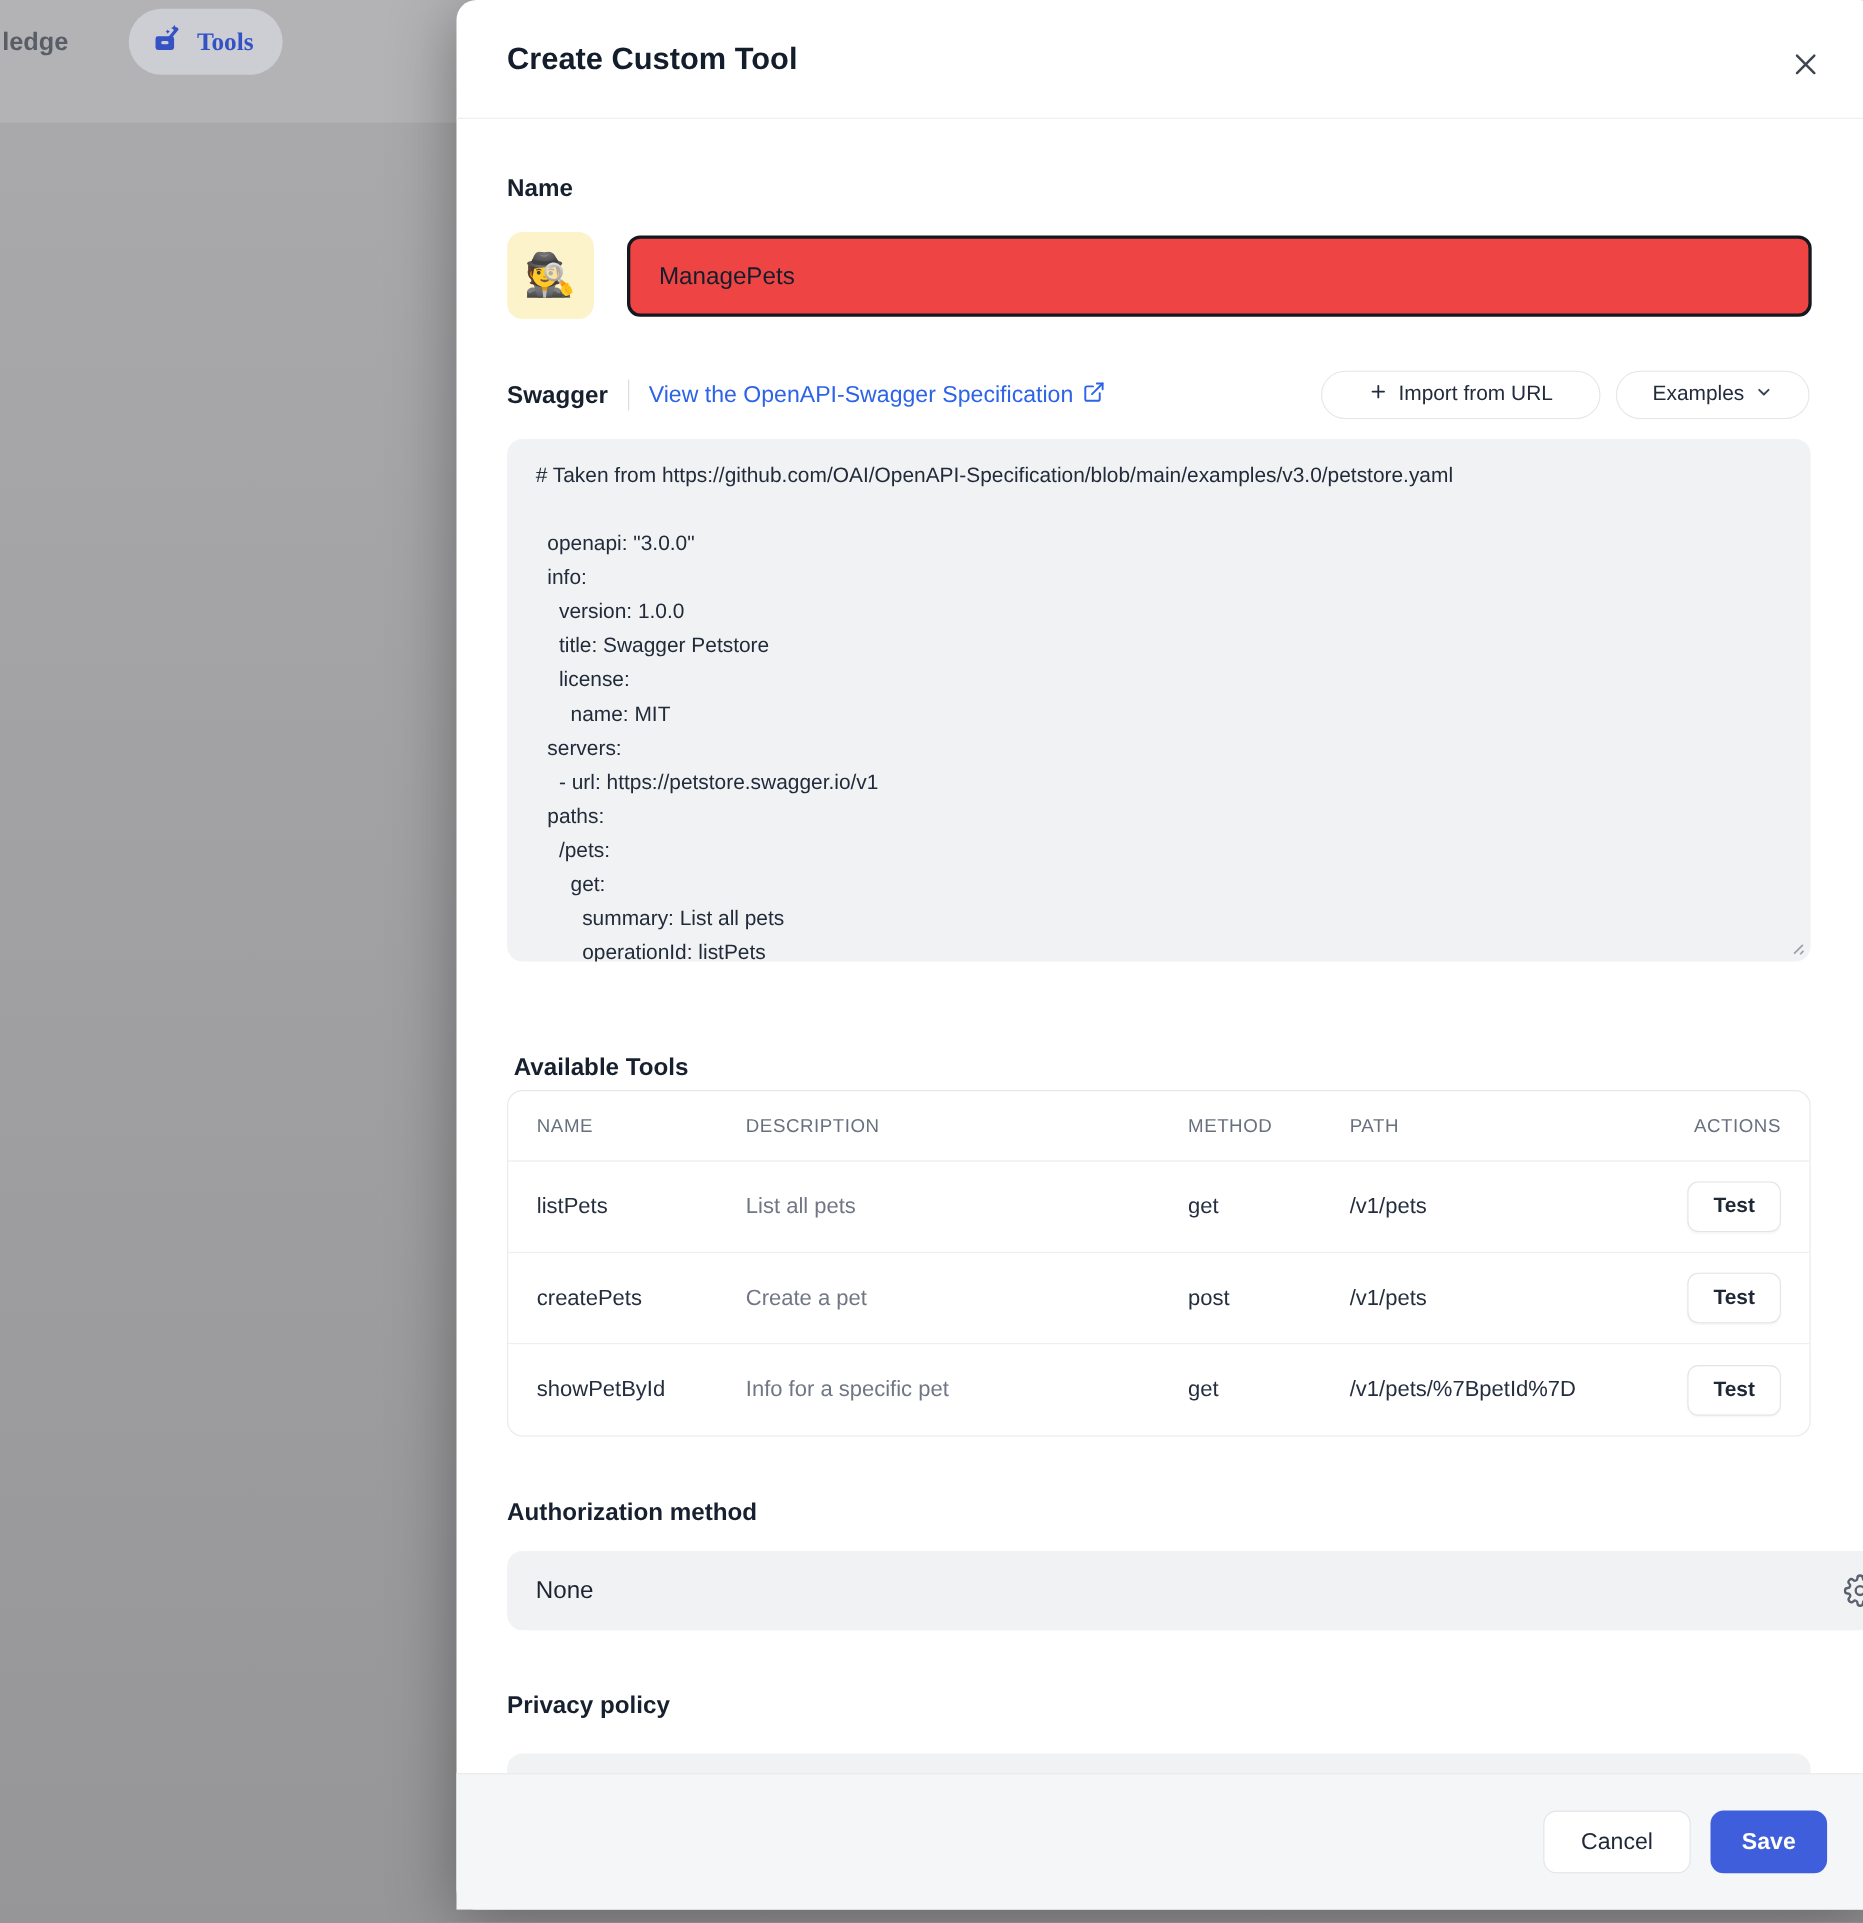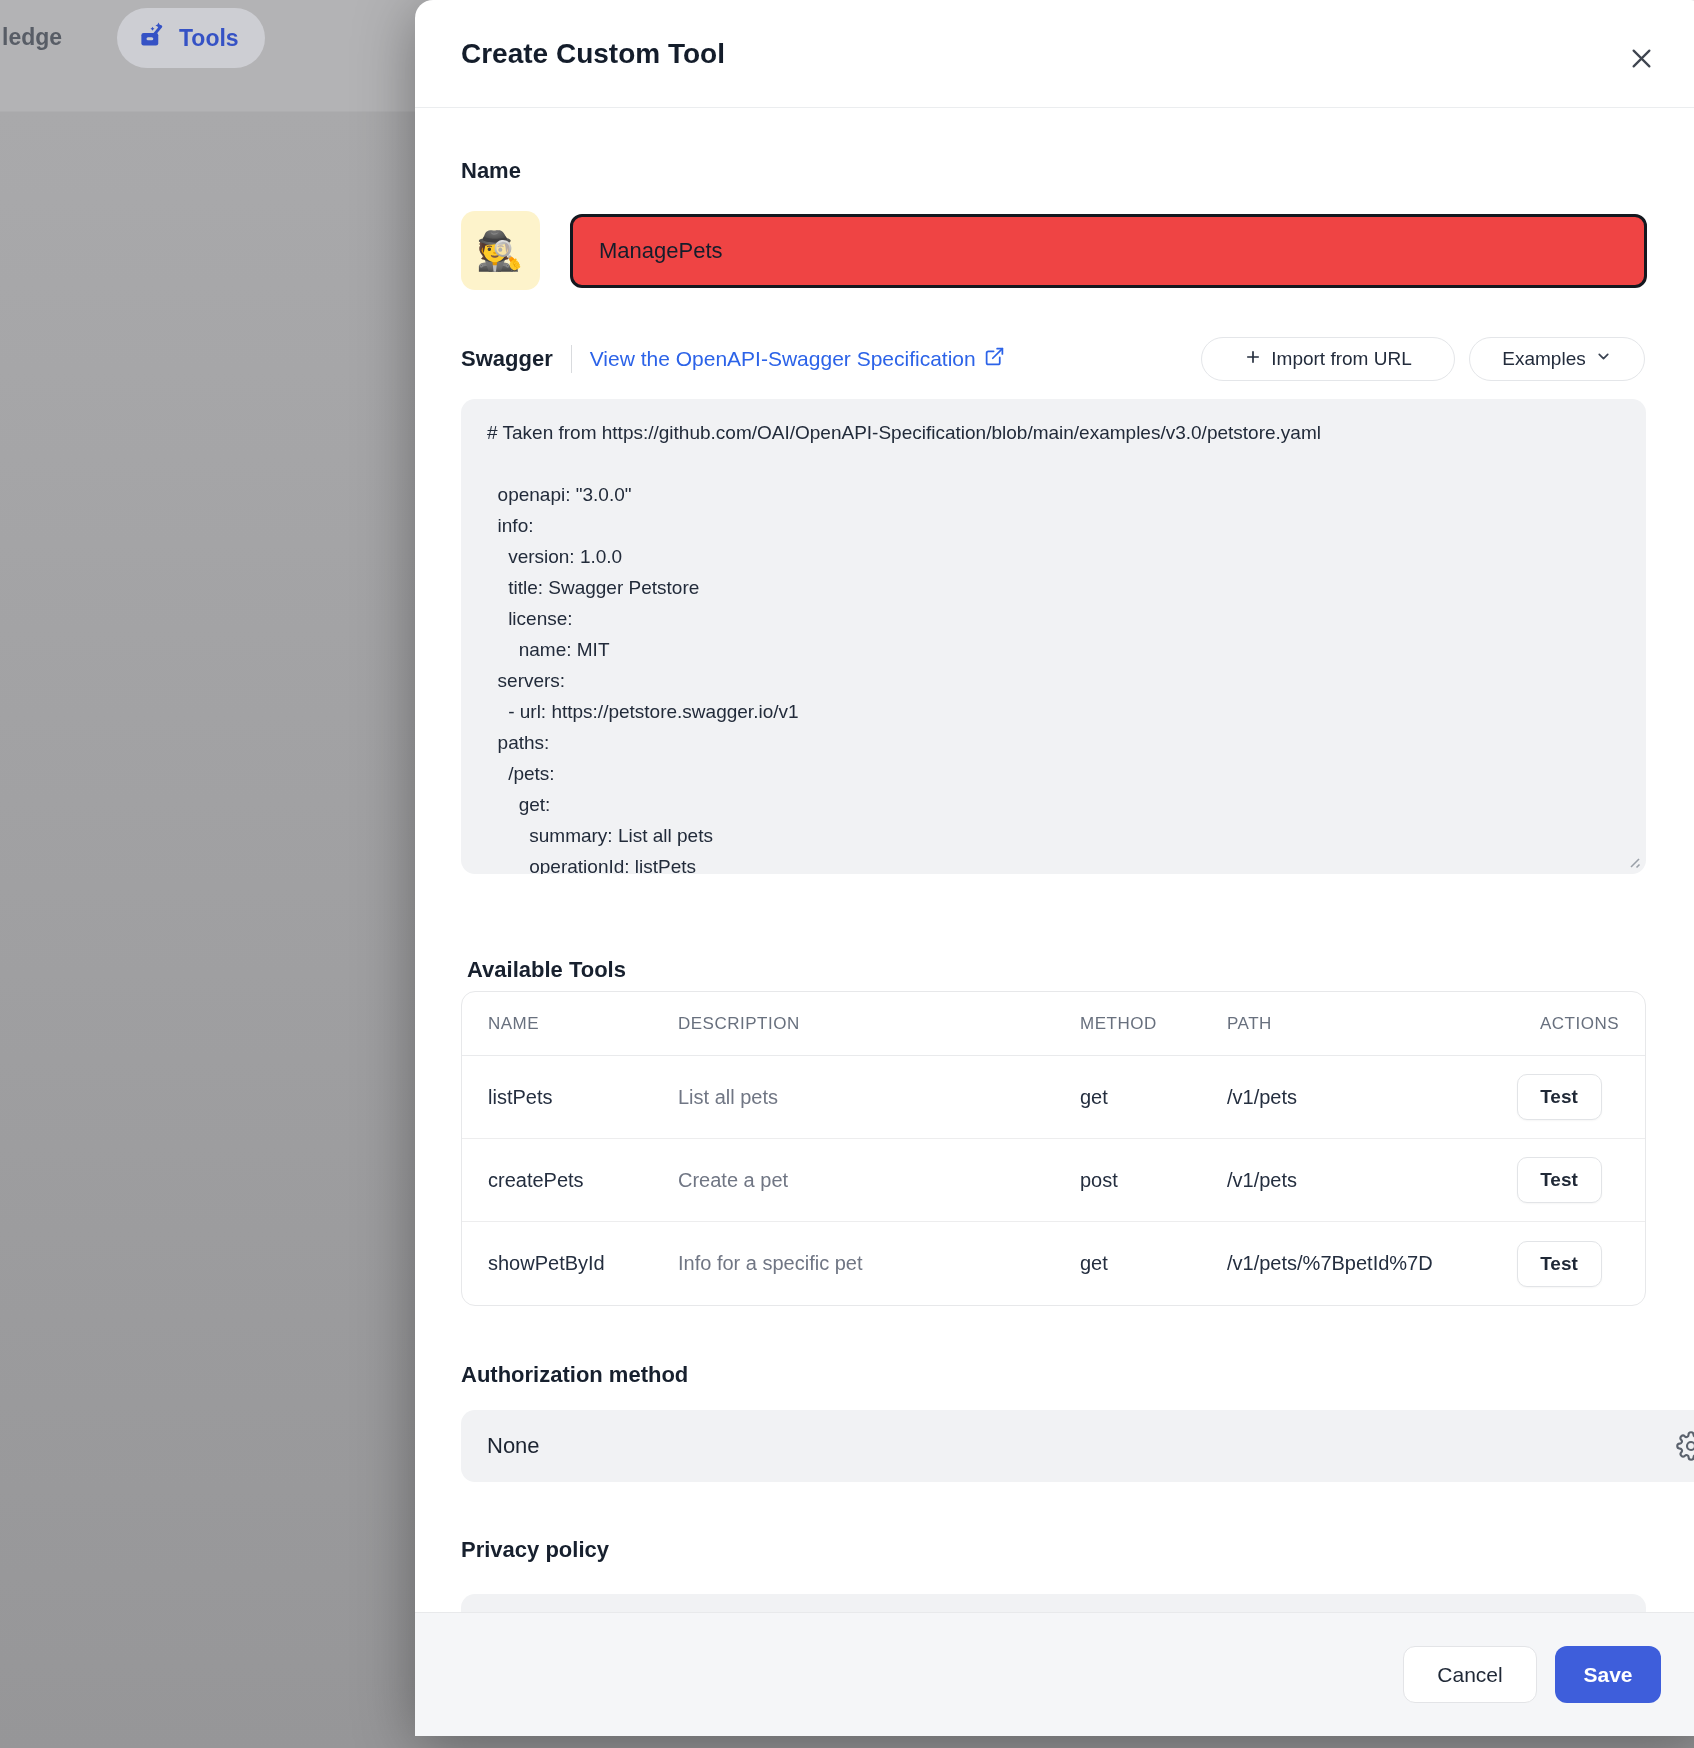--- a/index.html
+++ b/index.html
@@ -9,21 +9,21 @@
     font-family:"Liberation Sans", sans-serif; color:#17202e;
     background:linear-gradient(180deg,#b3b3b5 0,#b3b3b5 111px,#a9a9ab 112px,#969698 100%);
   }
   
   .bg-topbar { position:absolute; left:0; top:0; width:100%; height:111px; }
   .bg-tab-partial {
     position:absolute; left:2px; top:24px; font-size:23px; font-weight:600; color:#585d66;
   }
   .bg-tools-pill {
     position:absolute; left:117px; top:8px; height:60px; padding:0 26px 0 20px;
-    background:#cdced3; border-radius:30px; display:flex; align-items:center; gap:12px;
+    background:#cdced3; border-radius:30px; display:flex; align-items:center; gap:12px;font-family:Liberation Serif, serif;
   }
   .bg-tools-pill .label { font-size:23px; font-weight:700; color:#3552c5; }
   
   .modal {
     position:absolute; left:415px; top:0; width:1294px; height:1736px;
     background:#ffffff; border-radius:18px; box-shadow:0 10px 60px rgba(0,0,0,.35);
   }
   .modal-header {
     position:absolute; left:0; top:0; width:100%; height:108px;
     border-bottom:1px solid #ebedef;
@@ -67,21 +67,21 @@
     background:#fff; border:1px solid #e7e8ea; border-radius:14px; overflow:hidden;
   }
   .t-row { display:grid; grid-template-columns:190px 402px 147px 1fr 120px; align-items:center; padding:0 26px; }
   .t-head { height:64px; border-bottom:1px solid #e9eaec; }
   .t-head span { font-size:17px; font-weight:500; color:#68707e; letter-spacing:.5px; }
   .t-head span:last-child { text-align:right; }
   .t-body-row { height:83px; border-bottom:1px solid #ededee; }
   .t-body-row:last-child { border-bottom:none; }
   .cell-name, .cell-method, .cell-path { font-size:20px; color:#242e3f; }
   .cell-desc { font-size:20px; color:#707684; }
-  .cell-actions { display:flex; justify-content:center; }
+  .cell-actions { display:flex; justify-content:flex-end; }
   .test-btn {
     width:85px; height:46px; background:#fff; border:1px solid #e2e4e7; border-radius:10px;
     font-size:19px; font-weight:700; color:#1f2836; cursor:pointer; font-family:inherit;
     box-shadow:0 1px 2px rgba(0,0,0,.04);
   }
   
   .auth-heading { position:absolute; left:46px; top:1362px; }
   .auth-field {
     position:absolute; left:46px; top:1410px; width:1271px; height:72px;
     background:#f1f2f4; border-radius:14px; display:flex; align-items:center;

